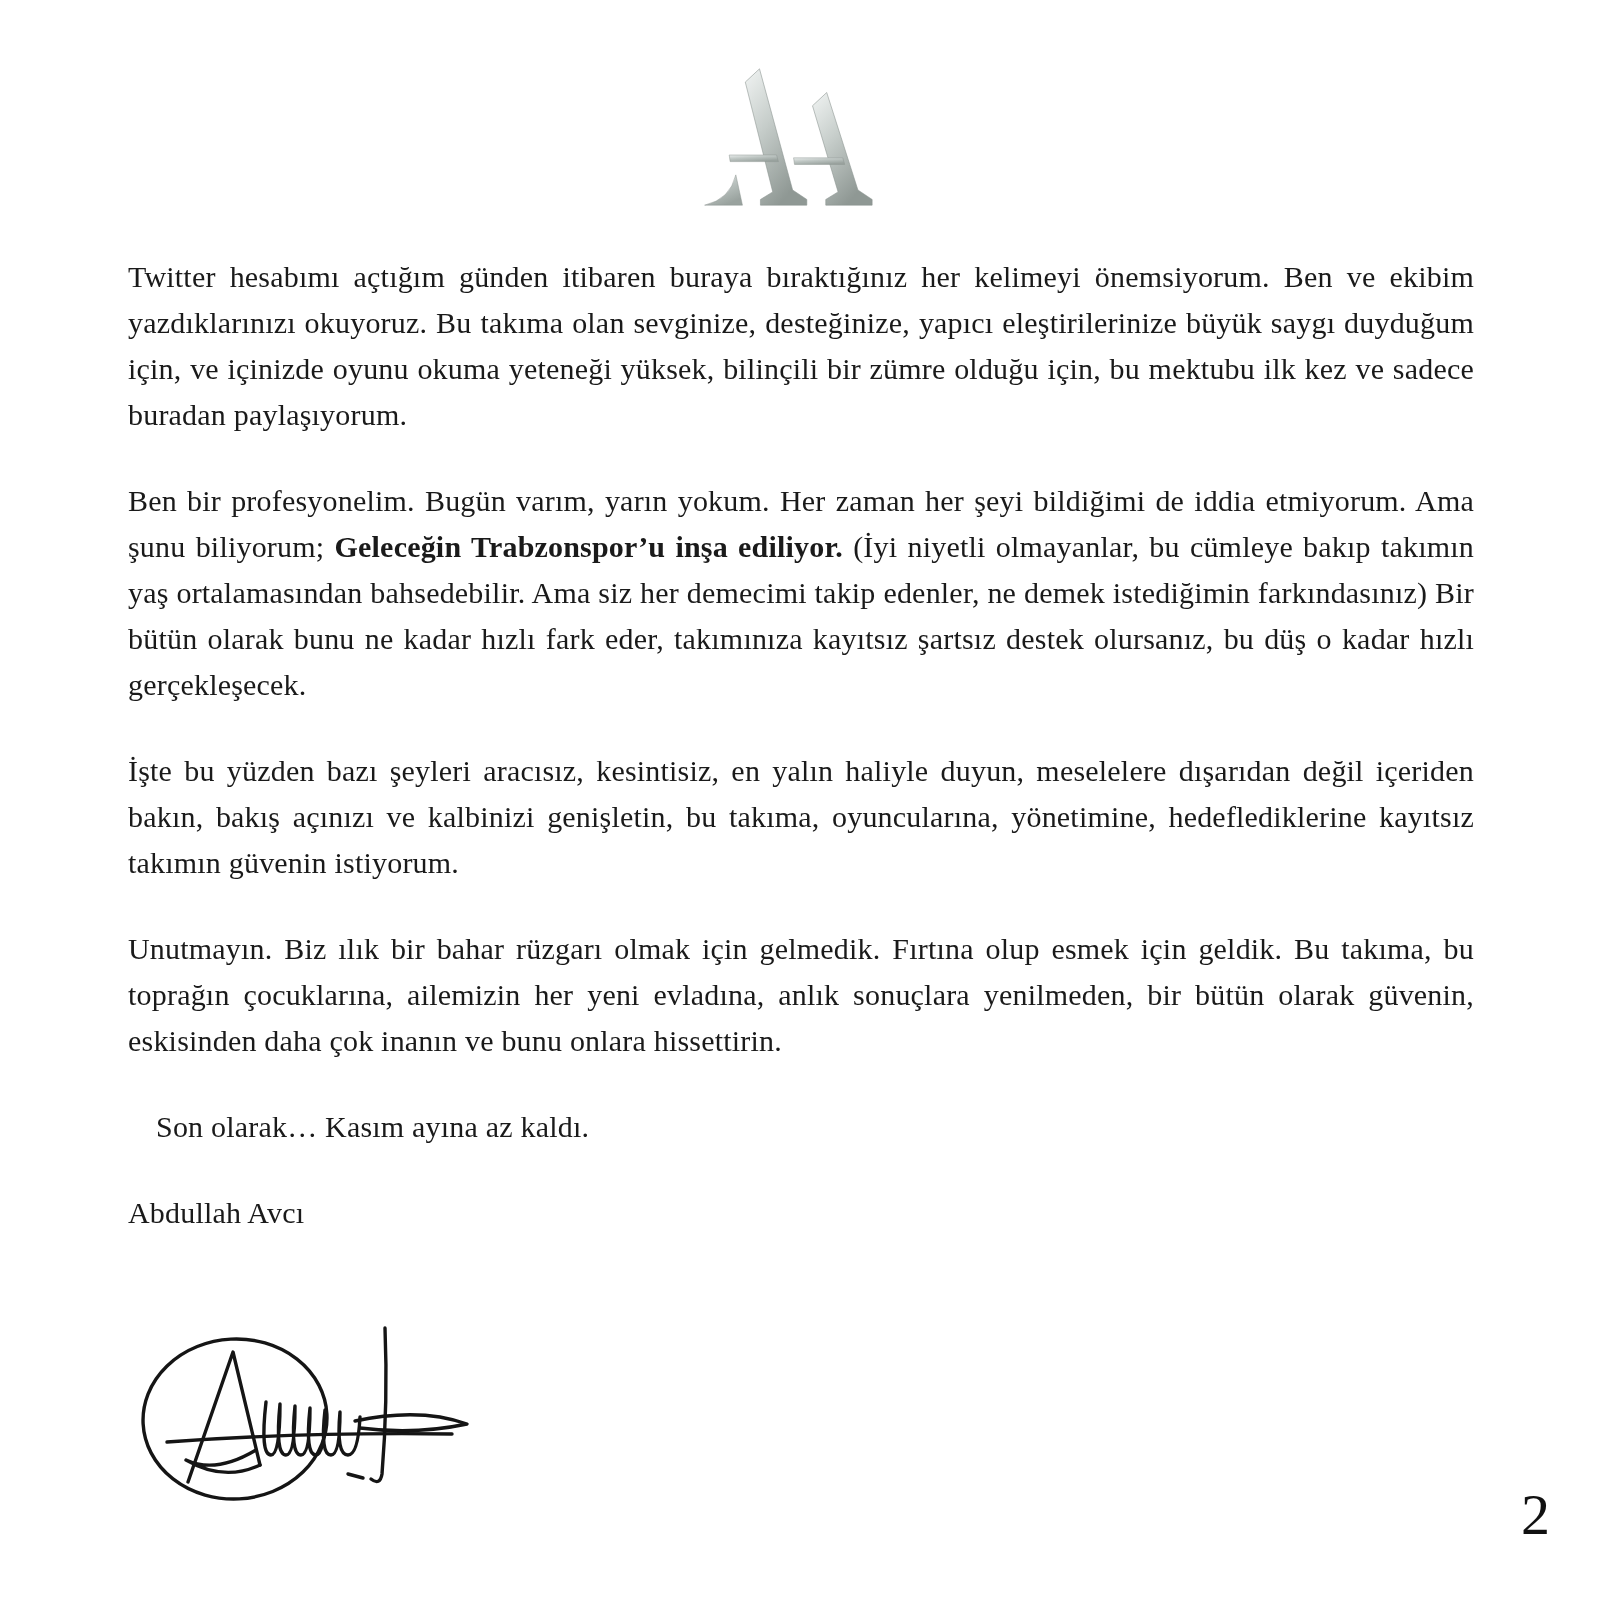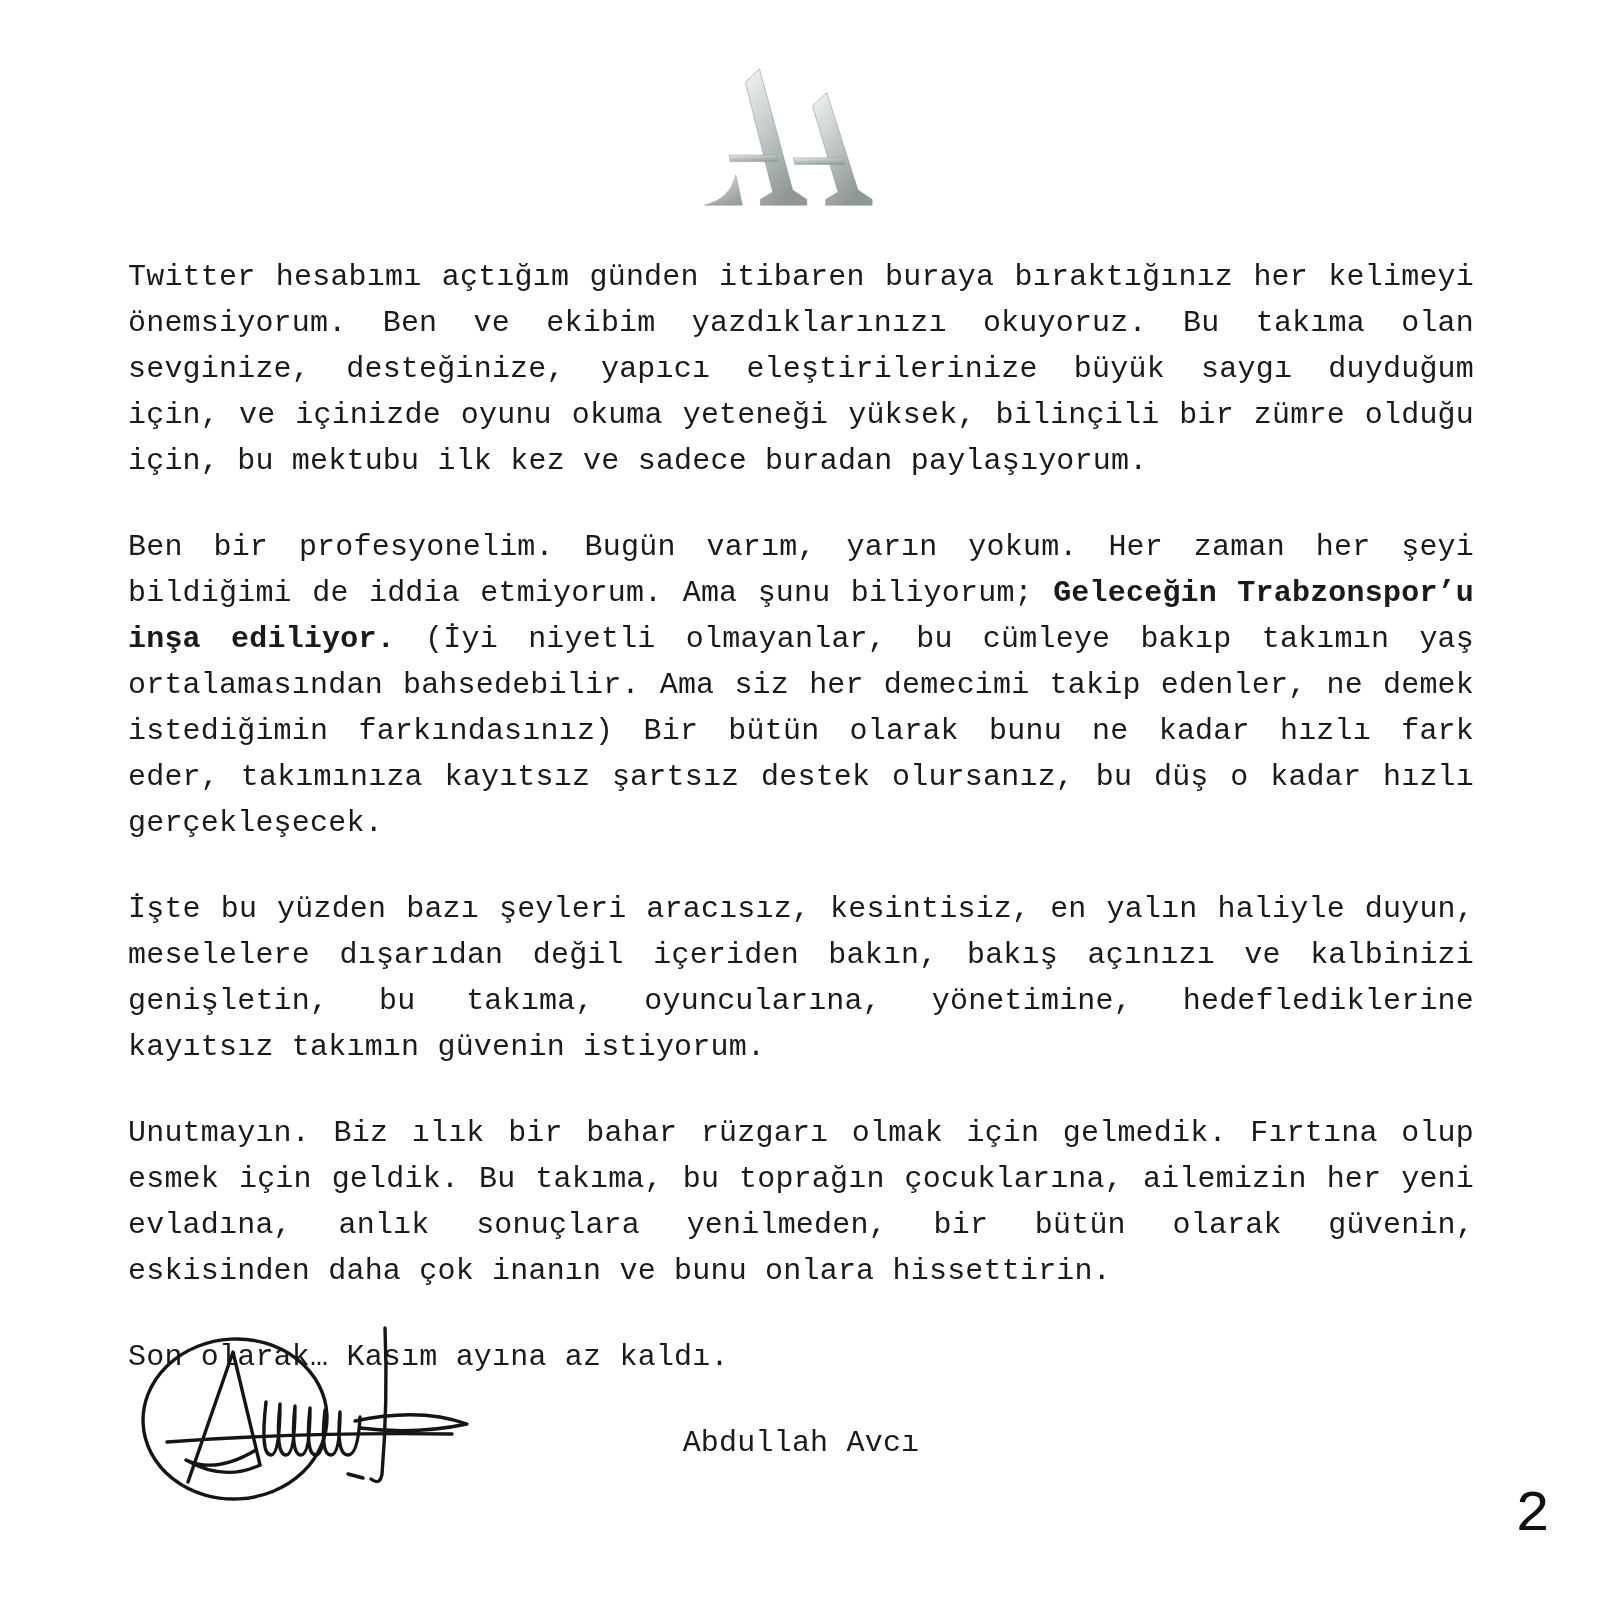--- a/index.html
+++ b/index.html
@@ -1,21 +1,21 @@
 <!DOCTYPE html>
 <html lang="tr"><head>
 <meta charset="utf-8">
 <style>
   html, body { margin: 0; padding: 0; background: #ffffff; }
   .page {
     position: relative;
     width: 1600px;
     height: 1600px;
     background: #ffffff;
-    font-family: Liberation Mono, monospace;
+    font-family: Liberation Serif, serif;
     color: #1a1a1a;
     overflow: hidden;
   }
   .logo {
     position: absolute;
     top: 66px;
     left: 688px;
     width: 196px;
     height: 142px;
   }
@@ -25,22 +25,22 @@
     top: 254px;
     width: 1346px;
     font-size: 30px;
     line-height: 46px;
     text-align: justify;
     letter-spacing: 0.2px;
   }
   .content p { margin: 0 0 40px 0; }
   .content .bold-phrase { font-weight: 700; }
   .closing p { margin: 0; }
-  .closing { margin-bottom: 40px; }
-  .signer { margin: 0; text-align: center; }
+  .closing { margin-bottom: 40px; margin-left: 28px; }
+  .signer { margin: 0; text-align: left; }
   .signature {
     position: absolute;
     left: 120px;
     top: 1322px;
     width: 360px;
     height: 186px;
   }
   .page-number {
     position: absolute;
     right: 50px;

